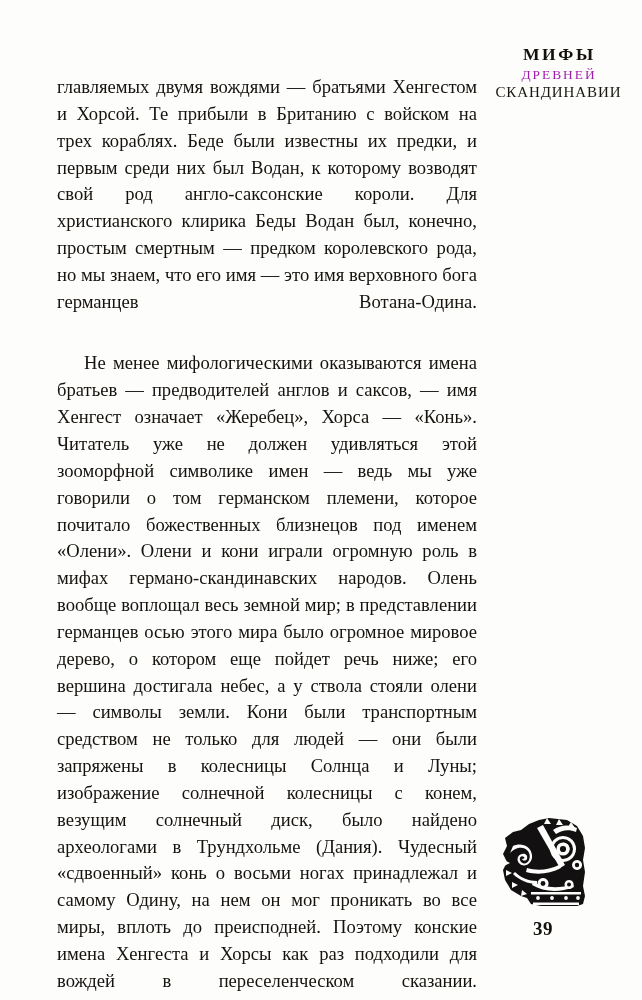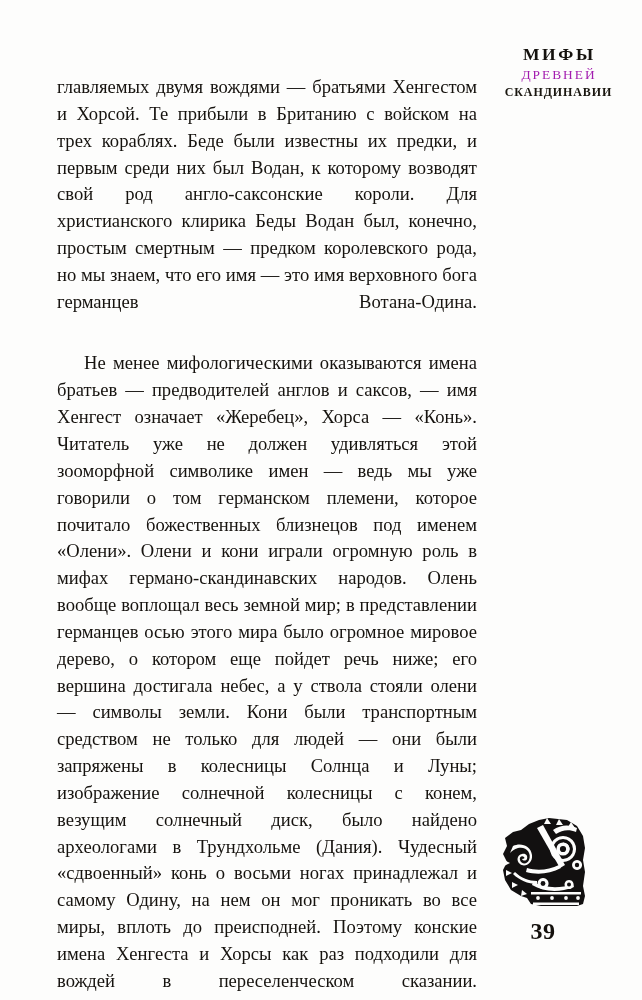--- a/index.html
+++ b/index.html
@@ -44,26 +44,25 @@
   #running-head .rh-line2 {
     display: block;
     font-size: 13.4px;
     letter-spacing: 2.0px;
     line-height: 19px;
     color: #a21caf;
     text-indent: 2.0px;
   }
   #running-head .rh-line3 {
     display: block;
-    font-size: 12px;
+    font-size: 15px;
     letter-spacing: 0.9px;
     line-height: 17px;
     color: #19160f;
     text-indent: 0.9px;
-    font-weight: bold;
   }
 
   
   #text-column {
     position: absolute;
     left: 57px;
     top: 74px;
     width: 420px;
   }
   #text-column p {
@@ -97,21 +96,21 @@
   }
   #ornament svg { display: block; width: 100%; height: 100%; }
 
   #folio {
     position: absolute;
     left: 497px;
     top: 918px;
     width: 92px;
     text-align: center;
     font-weight: 700;
-    font-size: 24px;
+    font-size: 19px;
     letter-spacing: 0.5px;
     color: #14110d;
   }
 </style>
 </head>
 <body style="color: rgb(22, 19, 15);">
 
 <div id="page-canvas" style="background: rgb(253, 253, 252);">
 
   <div id="running-head">

